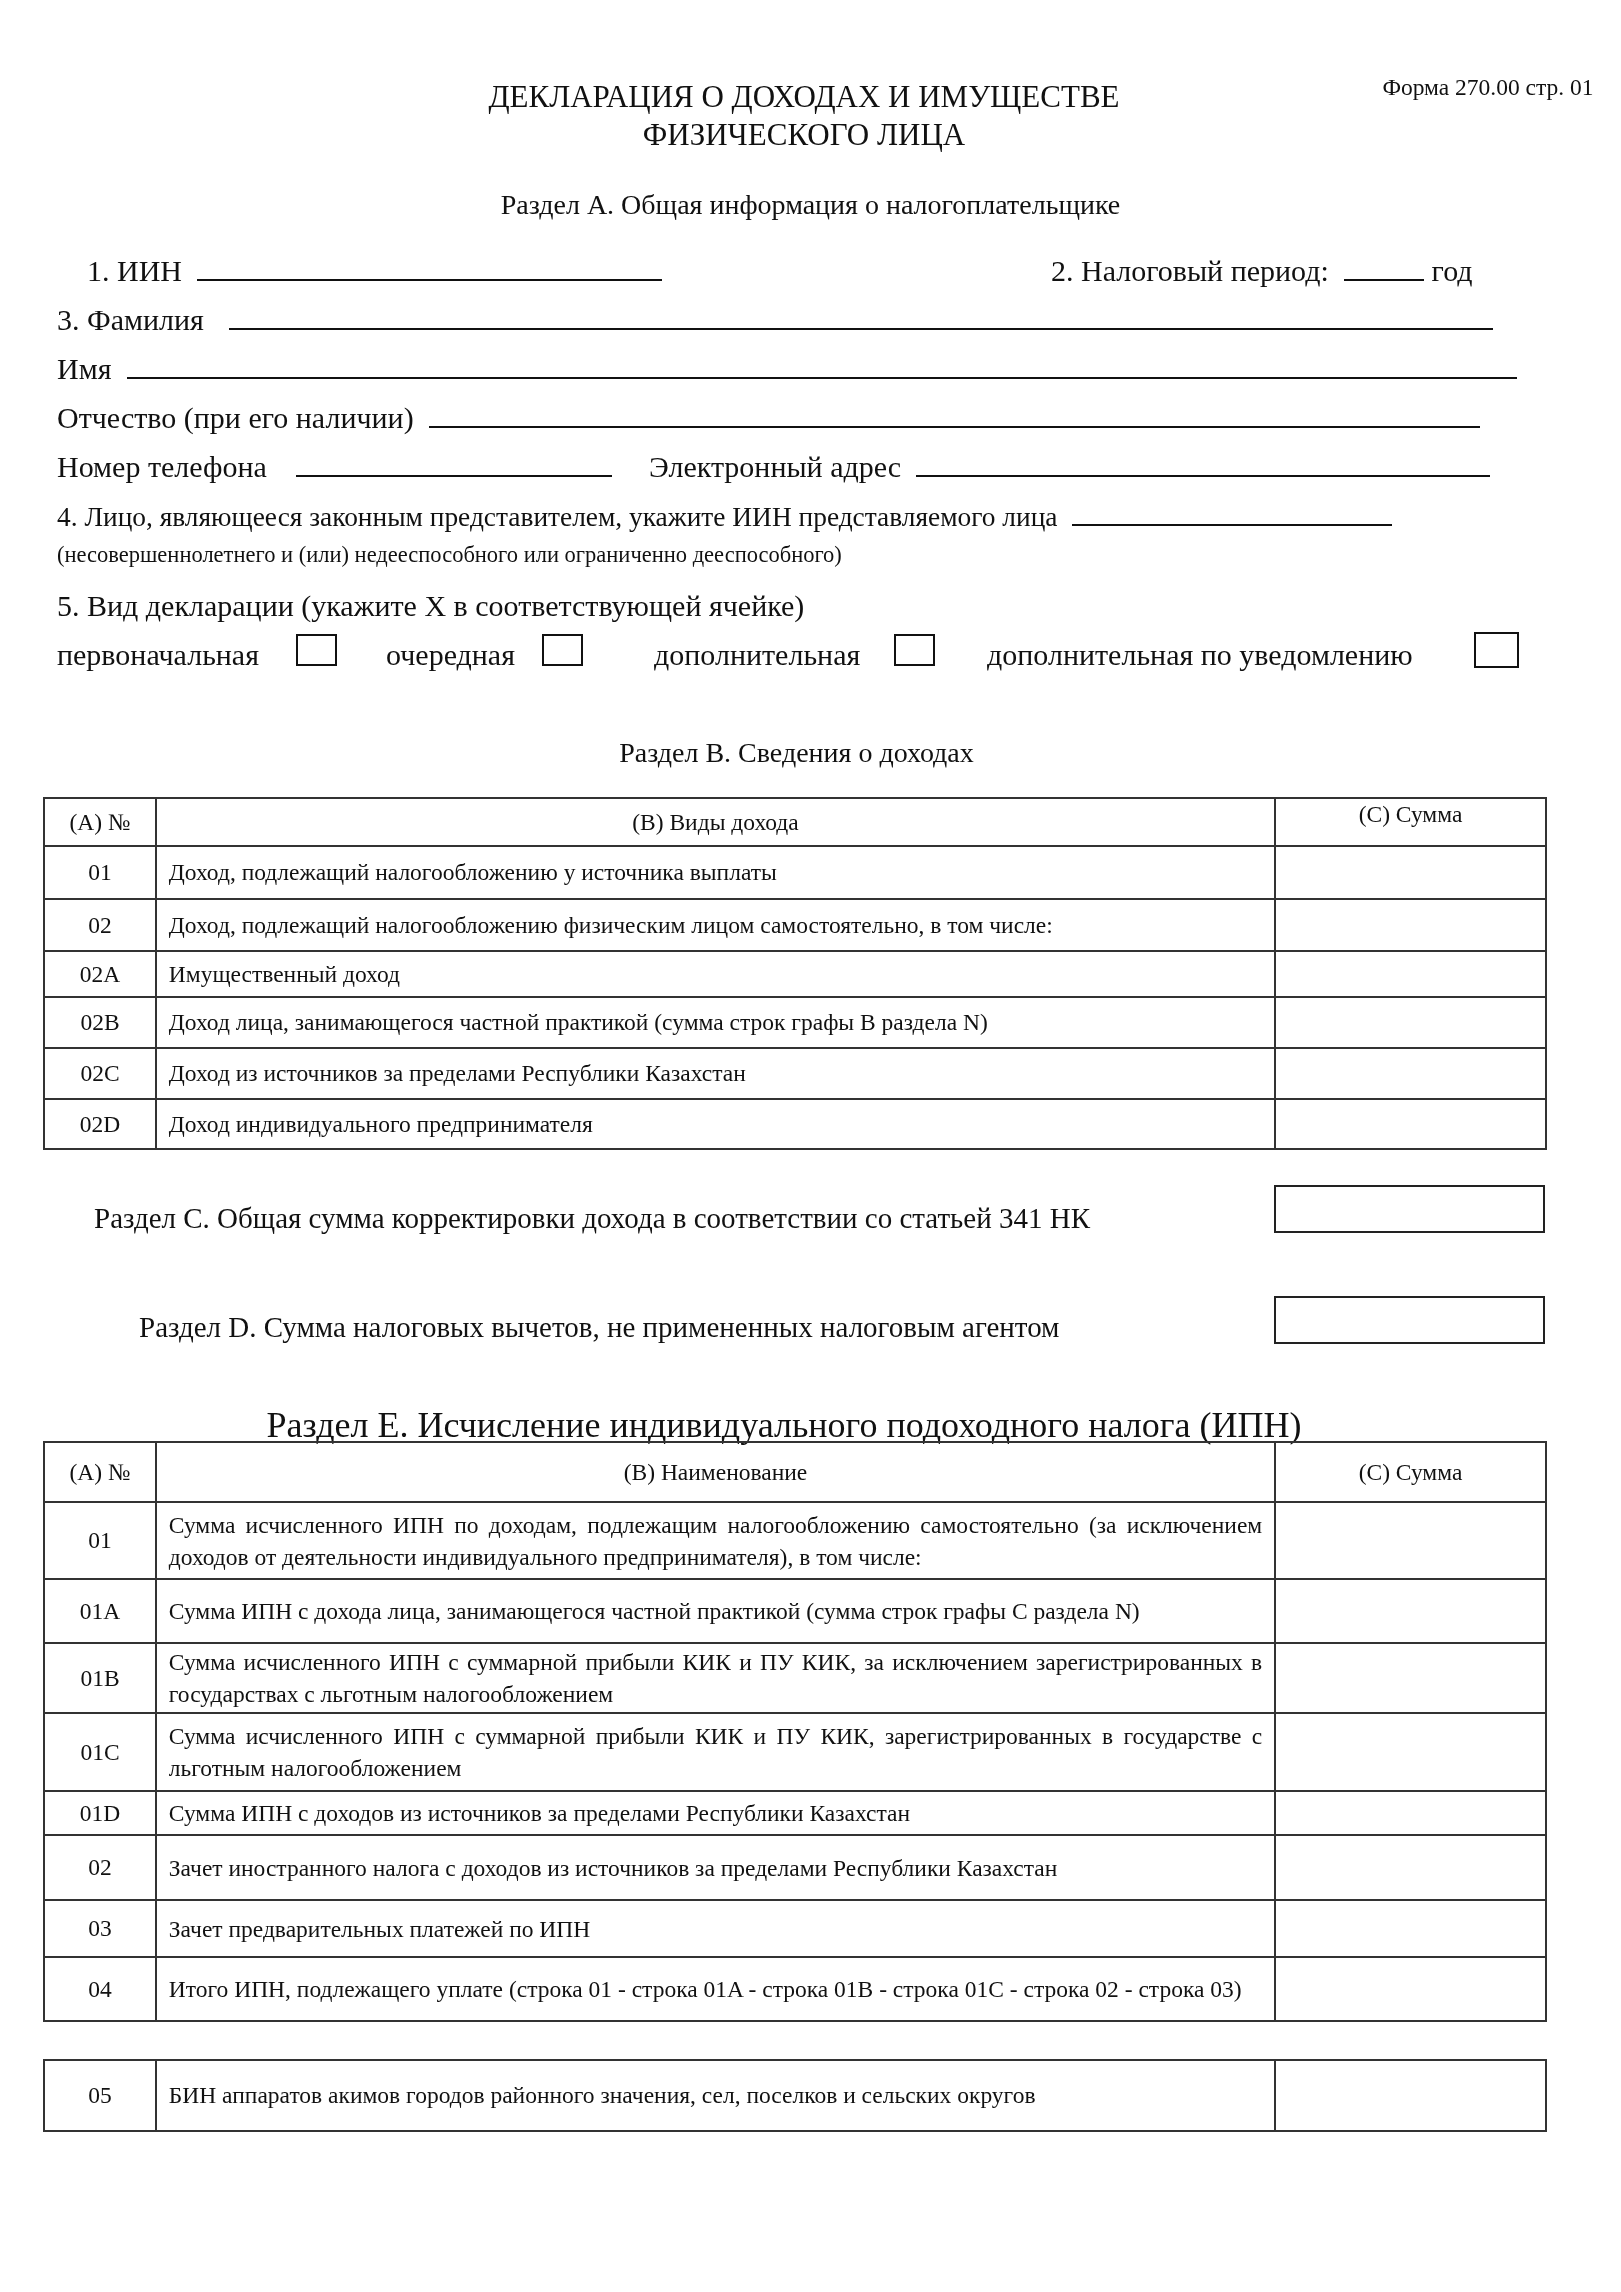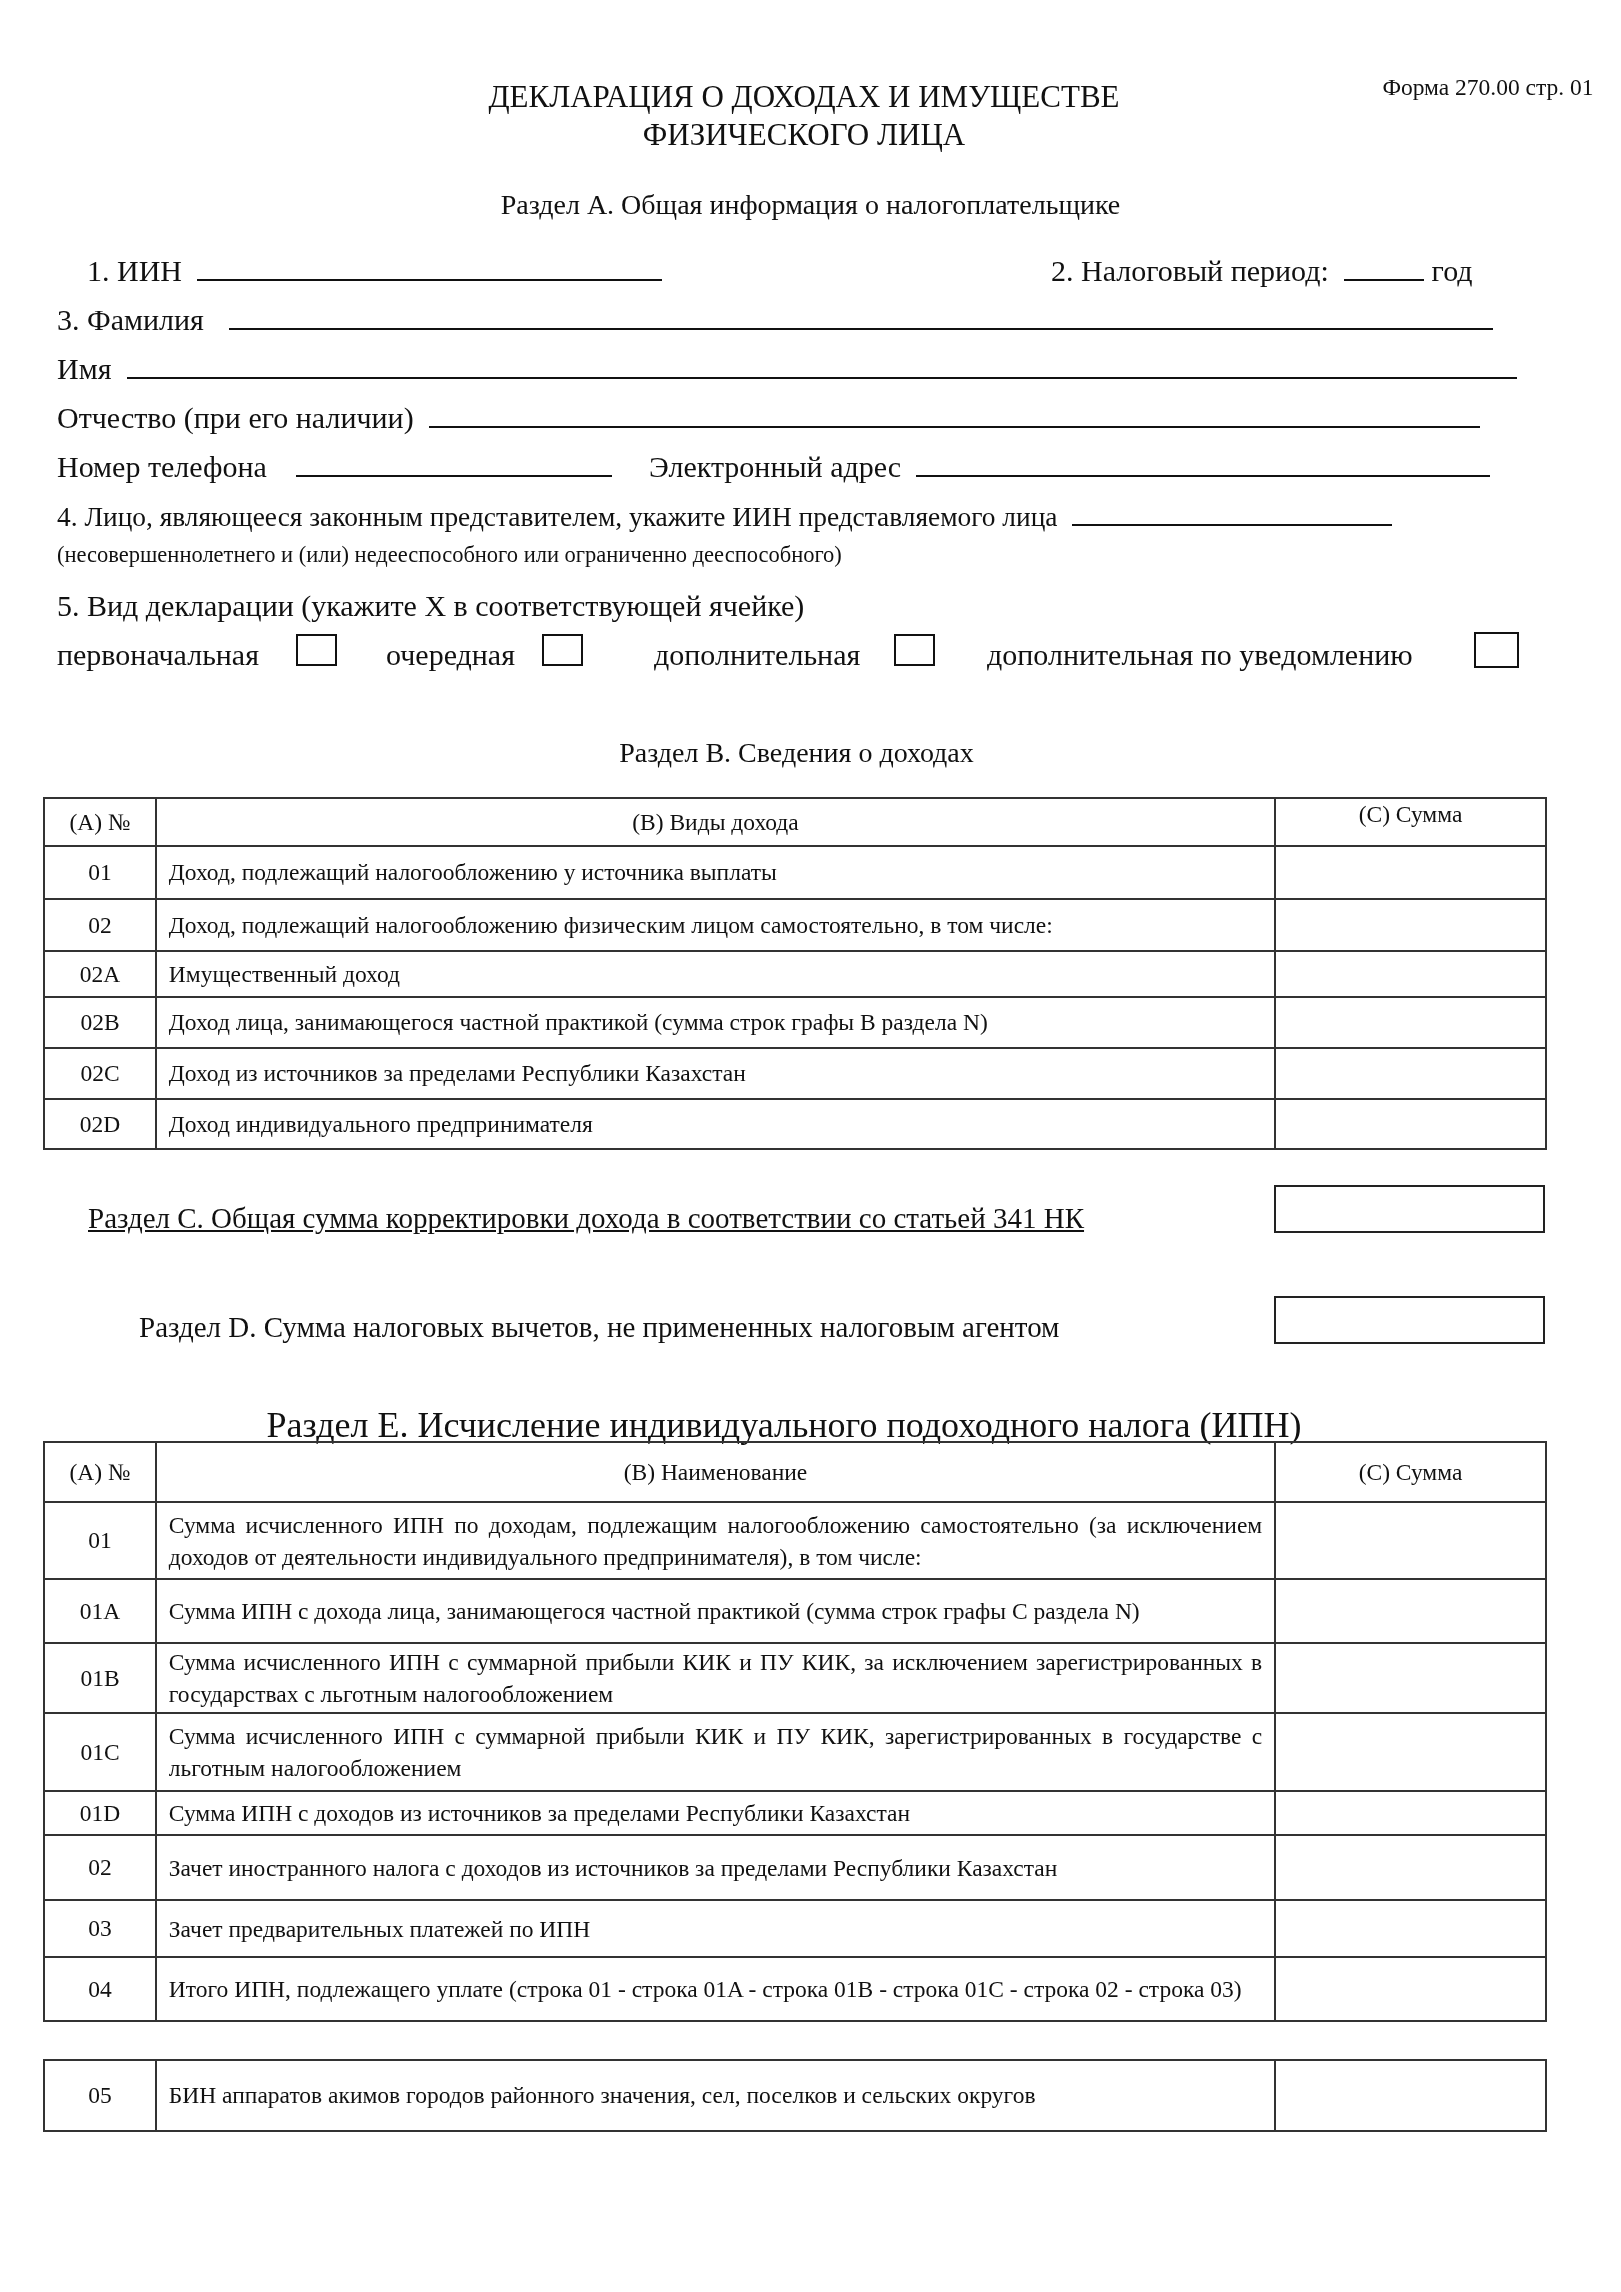--- a/index.html
+++ b/index.html
@@ -125,21 +125,21 @@
     <td class="sum"><input class="sum-input" value="" style=""></td>
   </tr>
   <tr style="height:50px;margin-left:8px;">
     <td class="num">02D</td>
     <td>Доход индивидуального предпринимателя</td>
     <td class="sum"><input class="sum-input" value="" style=""></td>
   </tr>
 </tbody>
   </table>
 
-<div class="abs sec-head" style="top:1202px; left:88px; font-size:29px;text-decoration:underline;">Раздел С. Общая сумма корректировки дохода в соответствии со статьей 341 НК</div>
+<div class="abs sec-head" style="top:1202px; left:94px; font-size:29px;">Раздел С. Общая сумма корректировки дохода в соответствии со статьей 341 НК</div>
 <div class="box" style="top:1185px;">
   <input value="" style="">
 </div>
 
 <div class="abs sec-head" style="top:1311px; left:139px; font-size:29px;">Раздел D. Сумма налоговых вычетов, не примененных налоговым агентом</div>
 <div class="box" style="top:1296px;">
   <input value="" style="">
 </div>
 
 <div class="abs sec-head" style="top:1404px; left:0; width:1568px; font-size:36px;">Раздел Е. Исчисление индивидуального подоходного налога (ИПН)</div>

